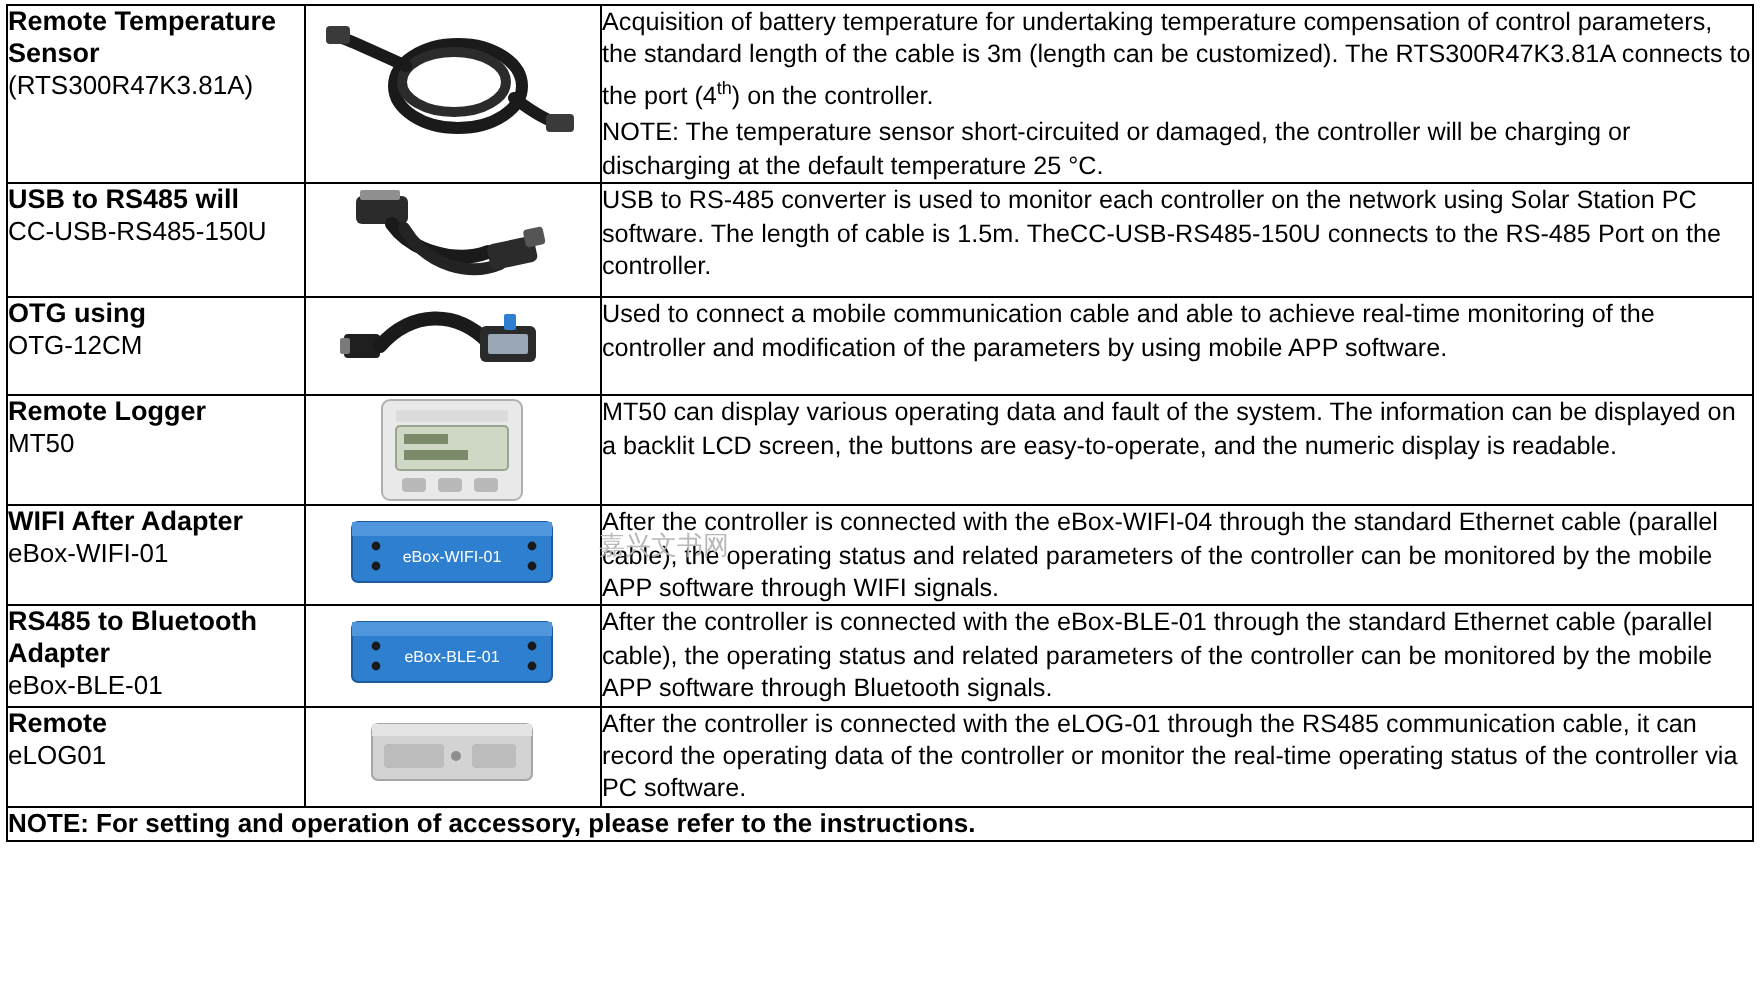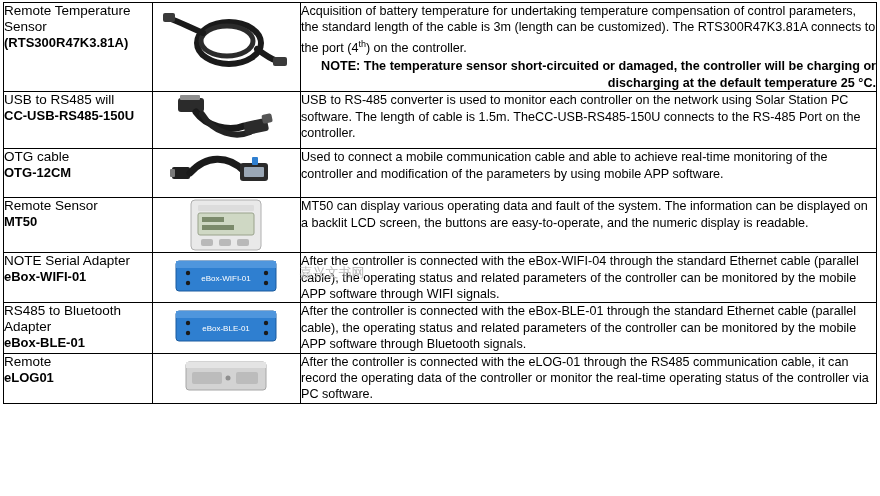--- a/index.html
+++ b/index.html
@@ -32,41 +32,40 @@
     padding: 0;
   }
   .col-name { width: 148px; }
   .col-img  { width: 148px; }
   .col-desc { width: 574px; }
 
   .name-cell {
     padding: 6px 6px 6px 8px;
   }
   .name-title {
-    font-weight: normal;
+    font-weight: bold;
     font-size: 13.5px;
     line-height: 16px;
   }
   .name-sub {
     font-size: 13px;
     line-height: 16px;
-    font-weight: bold;
+    font-weight: normal;
   }
   .desc-cell {
     padding: 6px 8px 6px 8px;
     font-size: 12.6px;
     line-height: 16.4px;
   }
   .desc-cell p {
     margin: 0;
   }
   .desc-note {
-    font-weight: bold;
+    font-weight: normal;
     margin-top: 2px !important;
-    text-align: right;
   }
   .img-cell {
     text-align: center;
     vertical-align: middle;
     padding: 4px 0;
   }
   .img-wrap {
     display: block;
     margin: 0 auto;
   }
@@ -147,41 +146,41 @@
             <rect x="96" y="22" width="10" height="9" rx="2" fill="#555" transform="rotate(-12 101 26)"></rect>
           </svg>
         </td>
         <td class="desc-cell">
           <p>USB to RS-485 converter is used to monitor each controller on the network using Solar Station PC software. The length of cable is 1.5m. TheCC-USB-RS485-150U connects to the RS-485 Port on the controller.</p>
         </td>
       </tr>
 
       <tr>
         <td class="name-cell">
-          <div class="name-title">OTG cable</div>
+          <div class="name-title">OTG using</div>
           <div class="name-sub">OTG-12CM</div>
         </td>
         <td class="img-cell">
           <svg class="img-wrap" width="120" height="48" viewBox="0 0 120 48">
             <rect x="6" y="18" width="18" height="12" rx="2" fill="#1f1f1f"></rect>
             <rect x="4" y="20" width="5" height="8" rx="1" fill="#7a7a7a"></rect>
             <path d="M24 24 C 40 6, 62 6, 78 22" fill="none" stroke="#1a1a1a" stroke-width="7" stroke-linecap="round"></path>
             <rect x="74" y="14" width="28" height="18" rx="3" fill="#2a2a2a"></rect>
             <rect x="78" y="18" width="20" height="10" rx="1" fill="#9aa7b5"></rect>
             <rect x="86" y="8" width="6" height="8" rx="1" fill="#2f7fd0"></rect>
           </svg>
         </td>
         <td class="desc-cell">
           <p>Used to connect a mobile communication cable and able to achieve real-time monitoring of the controller and modification of the parameters by using mobile APP software.</p>
         </td>
       </tr>
 
       <tr>
         <td class="name-cell">
-          <div class="name-title">Remote Sensor</div>
+          <div class="name-title">Remote Logger</div>
           <div class="name-sub">MT50</div>
         </td>
         <td class="img-cell">
           <svg class="img-wrap" width="86" height="54" viewBox="0 0 86 54">
             <rect x="8" y="2" width="70" height="50" rx="4" fill="#e9e9e9" stroke="#b0b0b0" stroke-width="1"></rect>
             <rect x="15" y="7" width="56" height="6" rx="1" fill="#dcdcdc"></rect>
             <rect x="15" y="15" width="56" height="22" rx="2" fill="#cfd8c4" stroke="#9aa38c" stroke-width="1"></rect>
             <rect x="19" y="19" width="22" height="5" fill="#7b8a6b"></rect>
             <rect x="19" y="27" width="32" height="5" fill="#7b8a6b"></rect>
             <rect x="18" y="41" width="12" height="7" rx="2" fill="#b9b9b9"></rect>
@@ -189,21 +188,21 @@
             <rect x="54" y="41" width="12" height="7" rx="2" fill="#b9b9b9"></rect>
           </svg>
         </td>
         <td class="desc-cell">
           <p>MT50 can display various operating data and fault of the system. The information can be displayed on a backlit LCD screen, the buttons are easy-to-operate, and the numeric display is readable.</p>
         </td>
       </tr>
 
       <tr>
         <td class="name-cell">
-          <div class="name-title">NOTE Serial Adapter</div>
+          <div class="name-title">WIFI After Adapter</div>
           <div class="name-sub">eBox-WIFI-01</div>
         </td>
         <td class="img-cell">
           <svg class="img-wrap" width="112" height="46" viewBox="0 0 112 46">
             <rect x="6" y="8" width="100" height="30" rx="3" fill="#2f7fd0" stroke="#1b5b9e" stroke-width="1"></rect>
             <rect x="6" y="8" width="100" height="7" fill="#4f96dd"></rect>
             <text x="56" y="28" font-family="Liberation Sans, sans-serif" font-size="8" fill="#ffffff" text-anchor="middle">eBox-WIFI-01</text>
             <circle cx="18" cy="20" r="2.2" fill="#1a1a1a"></circle>
             <circle cx="18" cy="30" r="2.2" fill="#1a1a1a"></circle>
             <circle cx="96" cy="20" r="2.2" fill="#1a1a1a"></circle>
@@ -248,16 +247,21 @@
             <rect x="14" y="18" width="30" height="12" rx="2" fill="#bcbcbc"></rect>
             <rect x="58" y="18" width="22" height="12" rx="2" fill="#bcbcbc"></rect>
             <circle cx="50" cy="24" r="2.5" fill="#8f8f8f"></circle>
           </svg>
         </td>
         <td class="desc-cell">
           <p>After the controller is connected with the eLOG-01 through the RS485 communication cable, it can record the operating data of the controller or monitor the real-time operating status of the controller via PC software.</p>
         </td>
       </tr>
 
+      <tr class="footer-row">
+        <td colspan="3">
+          <div class="footer-text">NOTE: For setting and operation of accessory, please refer to the instructions.</div>
+        </td>
+      </tr>
 
     </tbody>
   </table>
 </div>
 
 </body></html>

